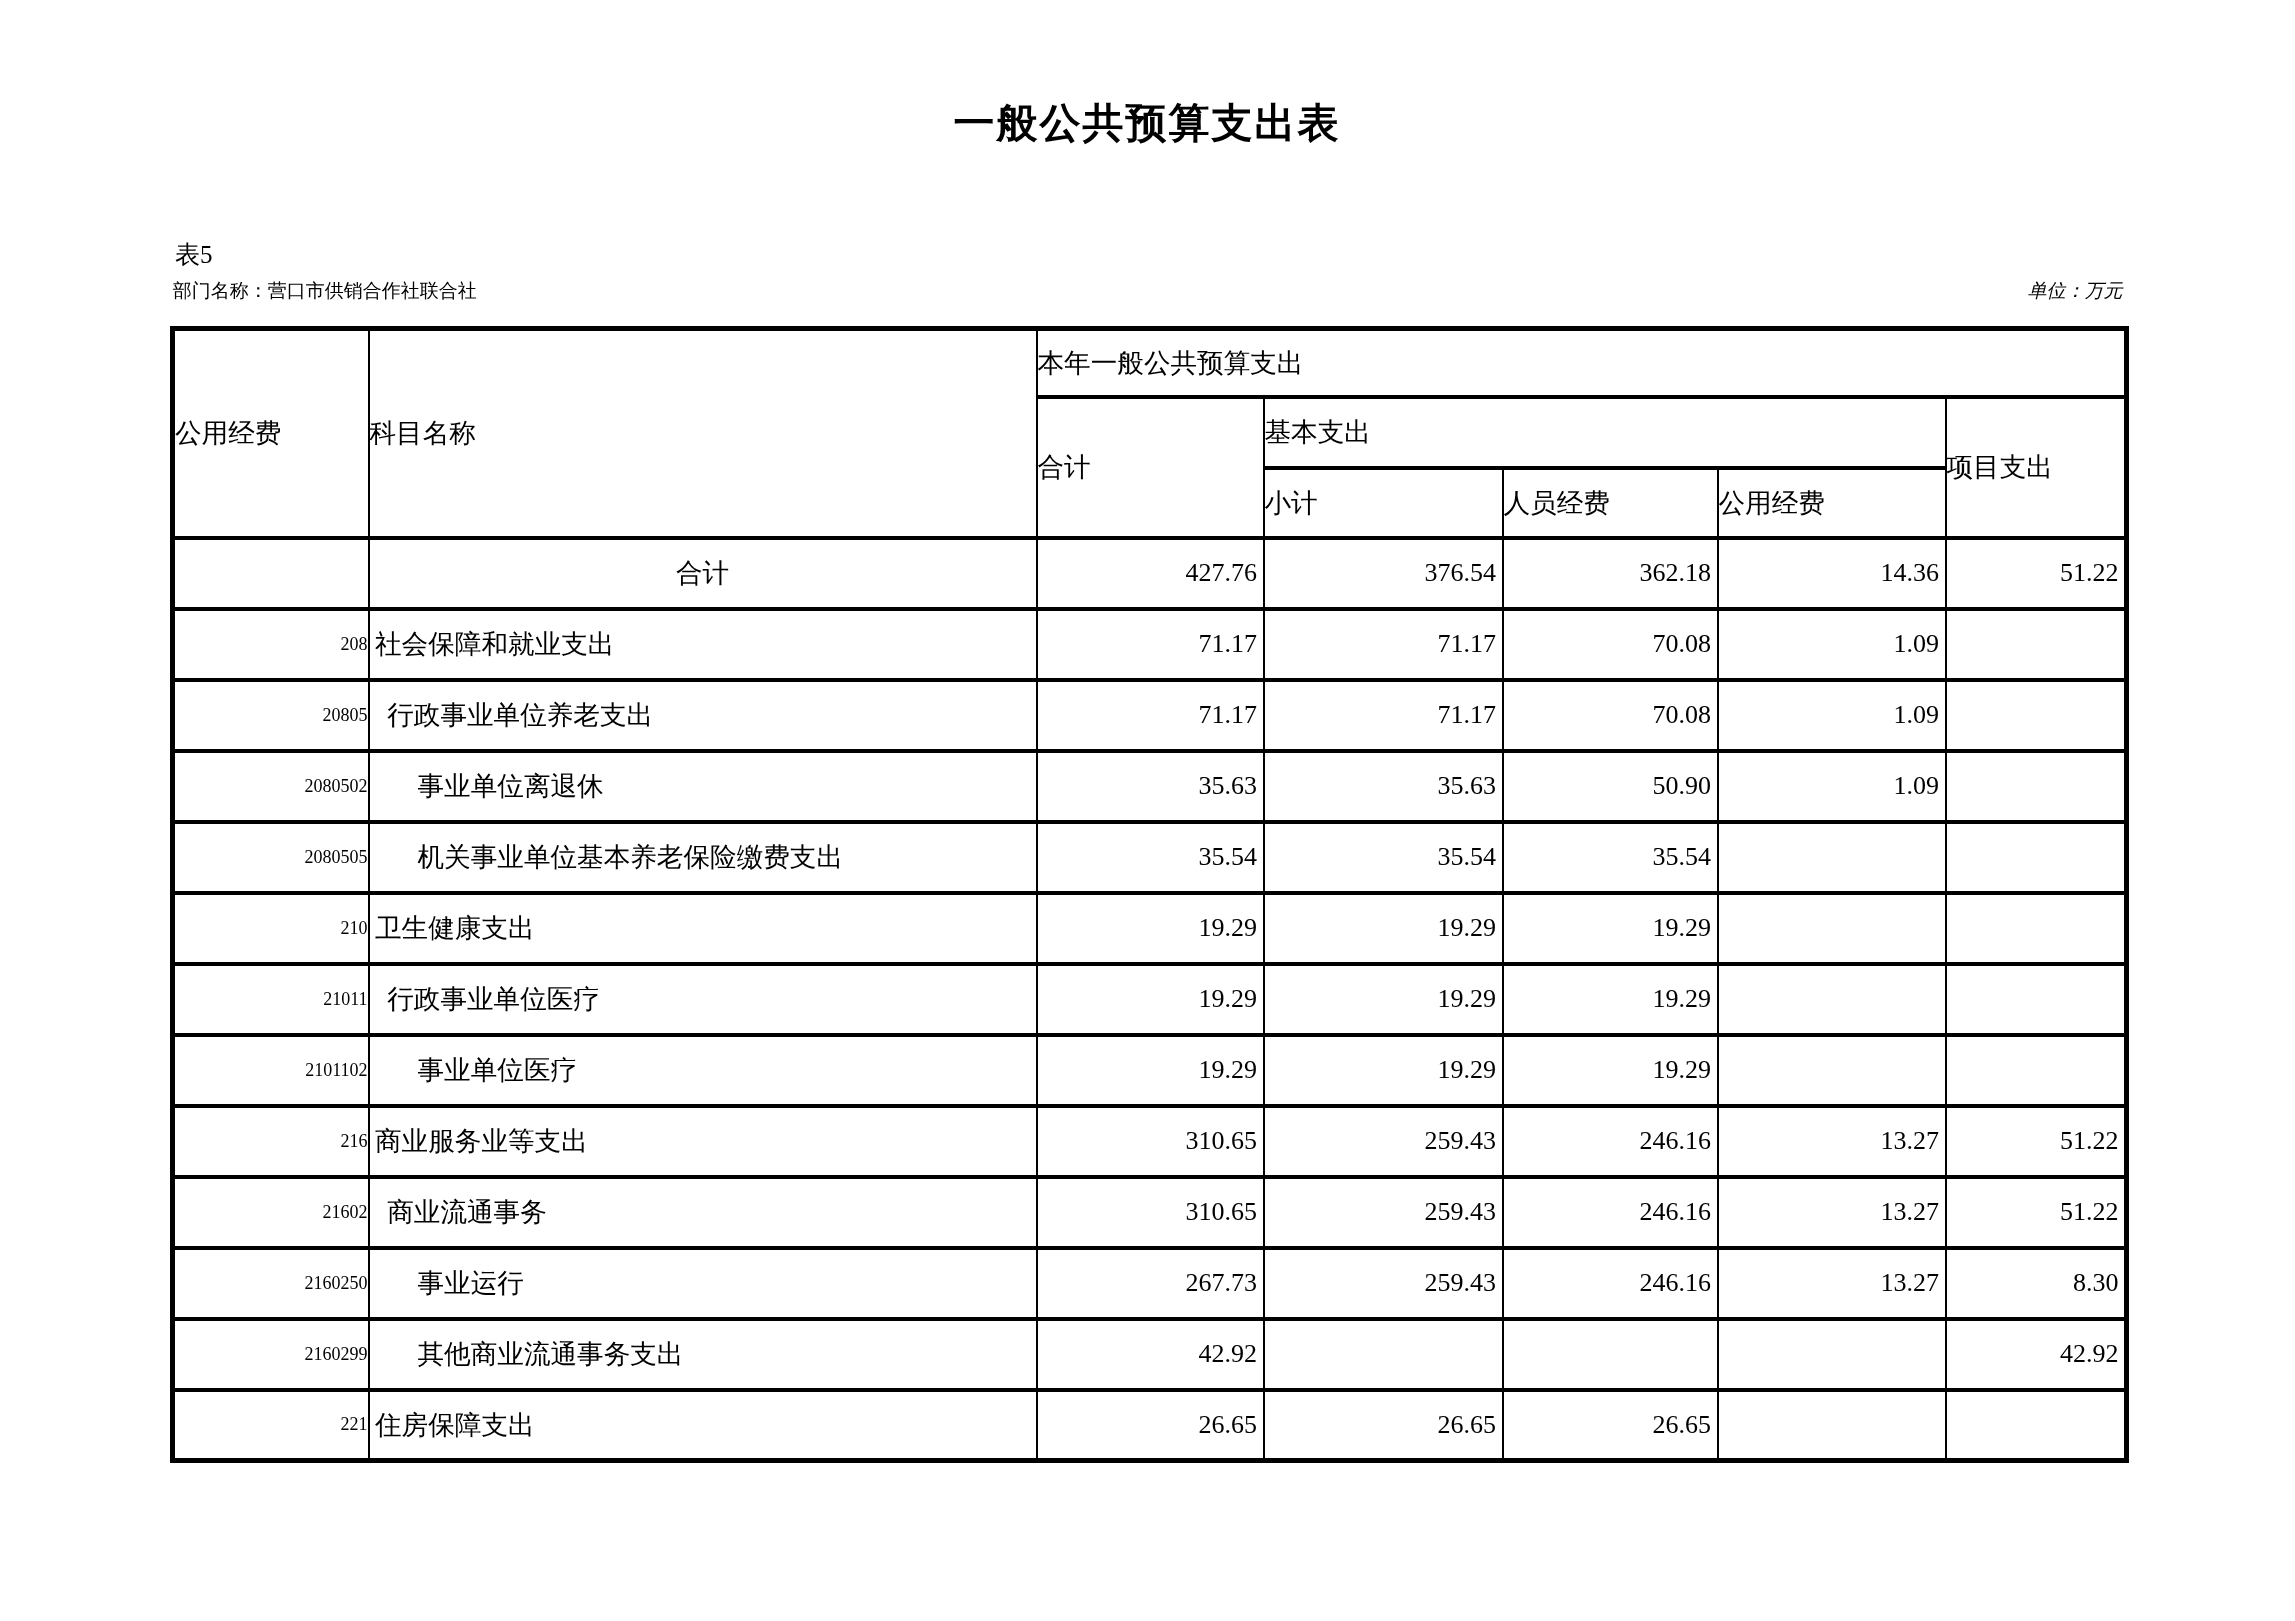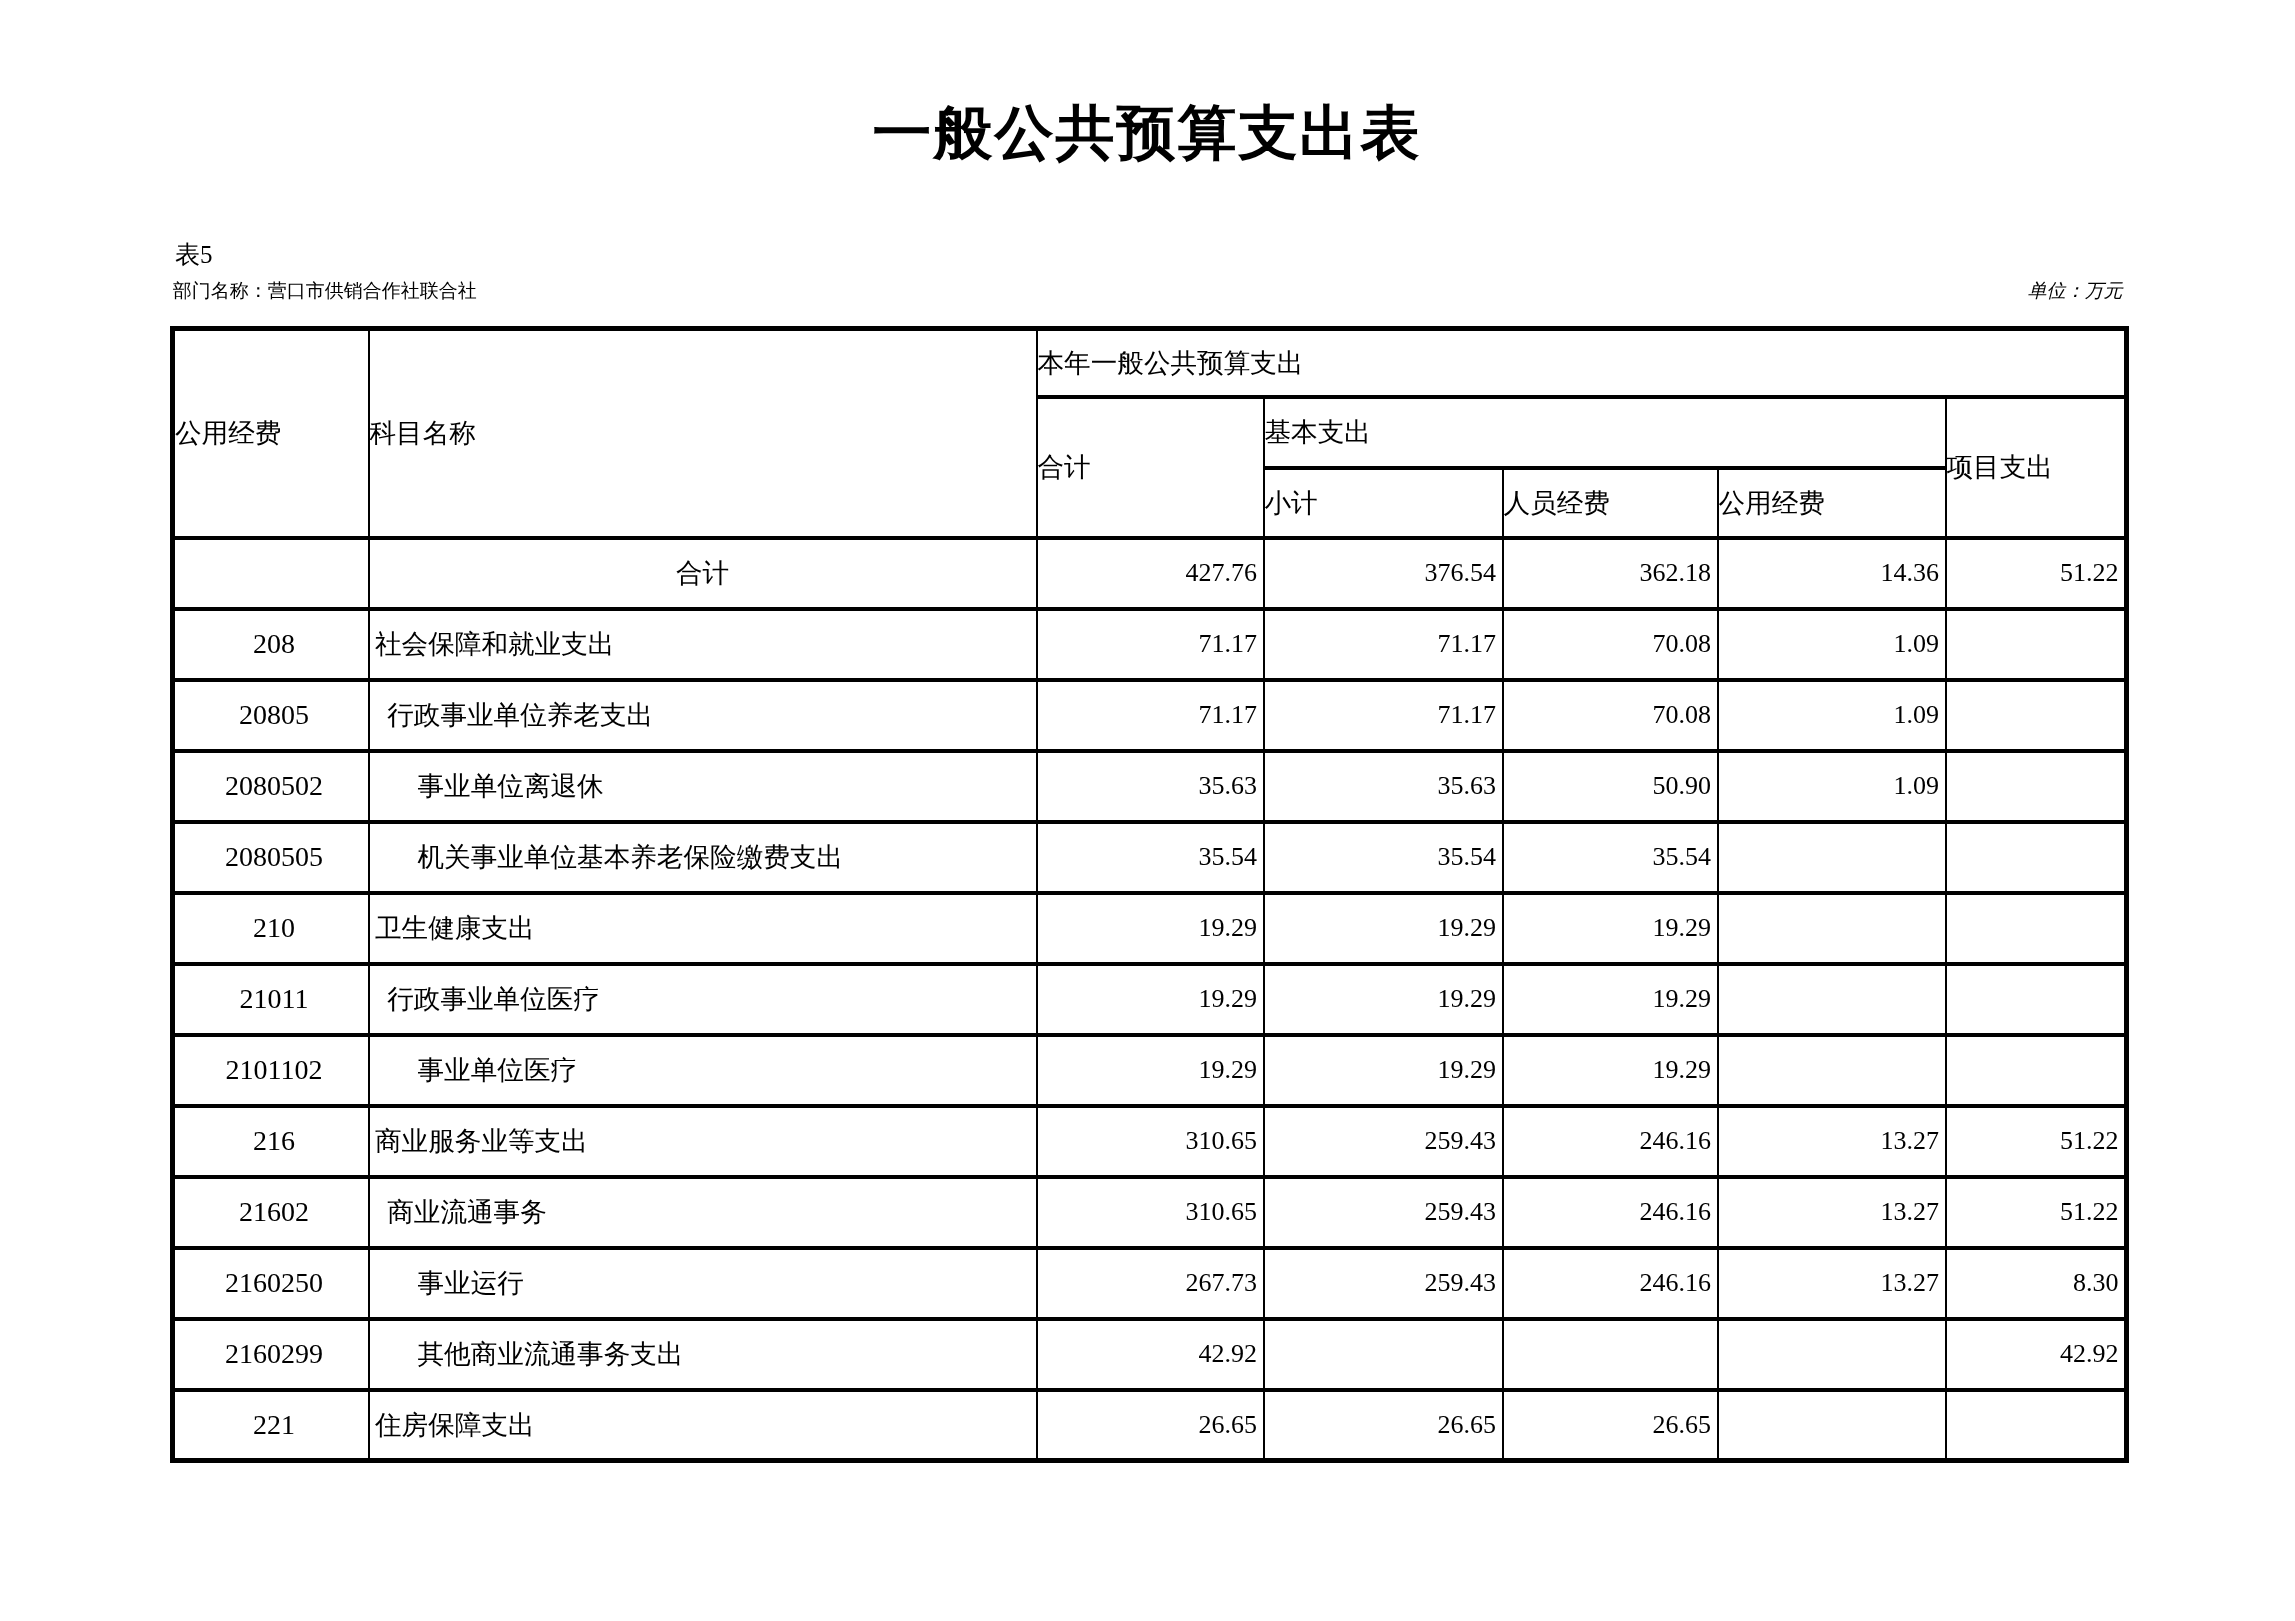--- a/index.html
+++ b/index.html
@@ -4,21 +4,21 @@
 <style>
   html, body { margin: 0; padding: 0; }
   body {
     width: 2295px; height: 1622px;
     background: #ffffff; color: #000000;
     position: relative;
     font-family: "Liberation Serif", "DejaVu Serif", serif;
   }
   .doc-title {
     position: absolute; left: 170px; top: 101px; width: 1954px;
-    text-align: center; font-size: 59px; font-weight: bold;
+    text-align: center; font-size: 41px; font-weight: bold;
     letter-spacing: 2px; line-height: 1.1; white-space: nowrap;
   }
   .table-no {
     position: absolute; left: 175px; top: 240px;
     font-size: 25px; line-height: 1.2;
   }
   .meta-row {
     position: absolute; left: 170px; top: 280px; width: 1954px;
     display: flex; justify-content: space-between;
     font-size: 19px; line-height: 1.2;
@@ -35,21 +35,21 @@
     border-top: 4.8px solid #000; border-bottom: 4.8px solid #000;
     padding: 0; vertical-align: middle;
     font-weight: normal; font-size: 26.6px;
     overflow: hidden; white-space: nowrap;
   }
   thead tr.hrow-1 { height: 68px; }
   thead tr.hrow-2 { height: 71px; }
   thead tr.hrow-3 { height: 70px; }
   tbody tr { height: 71px; }
   th { text-align: left; }
-  td.code { text-align: center; padding-left: 5.5px; font-size: 28px; }
+  td.code { text-align: right; padding-left: 5.5px; font-size: 18px; }
   td.name { text-align: left; }
   td.name.center { text-align: center; }
   td.name.lvl1 { padding-left: 5.5px; }
   td.name.lvl2 { padding-left: 17.7px; }
   td.name.lvl3 { padding-left: 48px; }
   td.num { text-align: right; padding-right: 5.5px; font-size: 26px; }
 </style>
 </head>
 <body>
 

